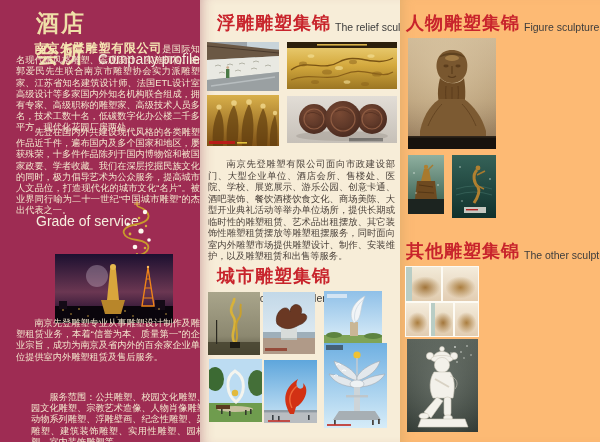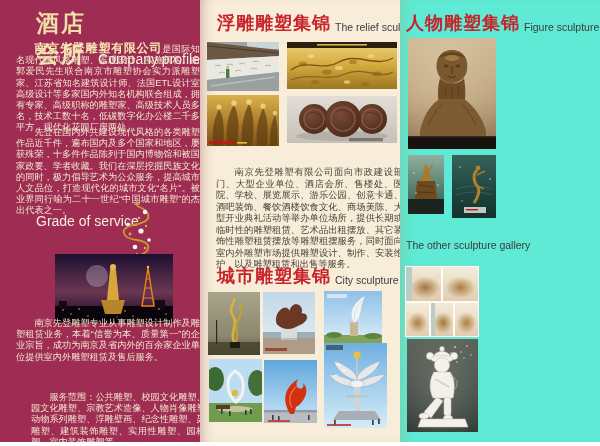--- a/index.html
+++ b/index.html
@@ -3,36 +3,36 @@
 <meta charset="utf-8">
 <style>
   html,body{margin:0;padding:0;background:#ffffff;}
   body{width:600px;height:446px;position:relative;overflow:hidden;
        font-family:"Liberation Sans","DejaVu Sans",sans-serif;}
   .page{position:absolute;left:0;top:0;width:600px;height:442px;}
   .panel{position:absolute;top:0;height:442px;overflow:hidden;}
   .panel-left{left:0;width:200px;background:#9e2c53;}
   .panel-mid{left:200px;width:200px;background:#f7edd8;
              box-shadow:inset 10px 0 14px -10px rgba(140,40,70,.45);}
-  .panel-right{left:400px;width:200px;background:#5eead4;
+  .panel-right{left:400px;width:200px;background:#fdba74;
              box-shadow:inset 10px 0 14px -10px rgba(180,150,90,.45);}
   .abs{position:absolute;}
   
   .lhead{display:flex;align-items:flex-end;gap:5px;color:#efdfa8;}
   .lhead .zh{font-size:23px;font-weight:bold;letter-spacing:2px;
              font-family:"Liberation Serif","DejaVu Serif",serif;}
   .lhead .en{font-size:14px;color:#f5eedd;padding-bottom:3px;white-space:nowrap;}
   .ltext{color:#f3e7cd;font-size:9.2px;line-height:11.2px;margin:7px;
          text-align:justify;text-indent:2em;}
   .ltext .lead{font-size:12px;font-weight:bold;color:#f6e7b4;letter-spacing:.5px;}
   
   .chead{display:flex;align-items:flex-end;gap:4px;white-space:nowrap;}
   .chead .zh{font-size:18px;font-weight:bold;color:#c8242c;letter-spacing:1px;}
   .chead .en{font-size:10.5px;color:#3c3c3c;padding-bottom:2px;}
-  .mtext{color:#4a413a;font-size:9.3px;line-height:11.5px;margin:8px;
+  .mtext{color:#4a413a;font-size:9.3px;line-height:11.5px;margin:0;
          text-align:justify;text-indent:2em;}
   .photo{position:absolute;overflow:hidden;}
   .photo svg{display:block;width:100%;height:100%;}
   
   .collage{display:grid;grid-template-rows:34px 33px;grid-template-columns:repeat(6,1fr);
            gap:2px;background:#fdfbf4;padding:1px;box-sizing:border-box;}
   .collage-cell{background:
       radial-gradient(60% 45% at 50% 60%, rgba(160,110,40,.85), rgba(160,110,40,0) 72%),
       linear-gradient(180deg,#f4ecdc,#e2cdb2);}
   .collage-cell.teal{background:
@@ -249,21 +249,21 @@
           <path d="M21 29 q7 4 13 -1"></path>
             <path d="M49 31 q8 4 15 -1"></path>
             <path d="M79 29 q7 4 13 -1"></path>
         </g>
         <rect x="62" y="42" width="34" height="3.4" fill="#3a3a3a" opacity=".5"></rect>
       </svg>
     </div>
 
     <p class="mtext abs" style="left:8px;top:159px;width:187px;">南京先登雕塑有限公司面向市政建设部门、大型企业单位、酒店会所、售楼处、医院、学校、展览展示、游乐公园、创意卡通、酒吧装饰、餐饮酒楼饮食文化、商场美陈、大型开业典礼活动等举办单位场所，提供长期或临时性的雕塑租赁、艺术品出租摆放、其它装饰性雕塑租赁摆放等雕塑租摆服务，同时面向室内外雕塑市场提供雕塑设计、制作、安装维护，以及雕塑租赁和出售等服务。</p>
 
-    <div class="chead abs" style="left:17px;top:264px;">
+    <div class="chead abs" style="left:17px;top:264px;flex-direction:column;">
       <span class="zh">城市雕塑集锦</span>
       <span class="en">City sculpture gallery</span>
     </div>
 
     <div class="photo" style="left:8px;top:292px;width:52px;height:63px;">
       <svg viewBox="0 0 52 63" preserveAspectRatio="none">
         <defs>
             <linearGradient id="c1g" x1="0" y1="0" x2="0" y2="1">
           <stop offset="0" stop-color="#a9a58b"></stop>
               <stop offset=".7" stop-color="#8c8870"></stop>
@@ -484,20 +484,21 @@
         <rect x="14" y="54" width="12" height="1.4" fill="#b02020"></rect>
         <g fill="#d8e8e0" opacity=".8">
           <circle cx="8" cy="12" r=".8"></circle>
             <circle cx="38" cy="24" r=".8"></circle>
             <circle cx="10" cy="46" r=".7"></circle>
         </g>
       </svg>
     </div>
 
     <div class="chead abs" style="left:6px;top:239px;">
+      <span class="zh">其他雕塑集锦</span>
       <span class="en">The other sculpture gallery</span>
     </div>
 
     <div class="photo collage" style="left:5px;top:266px;width:74px;height:71px;">
       <div class="collage-cell teal c1"></div>
       <div class="collage-cell c2"></div>
       <div class="collage-cell c3"></div>
       <div class="collage-cell teal c4"></div>
       <div class="collage-cell c5"></div>
     </div>

